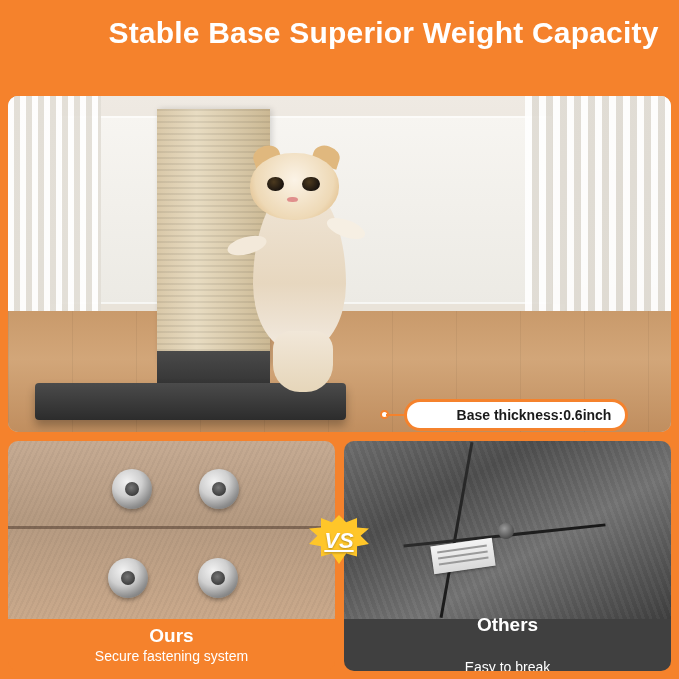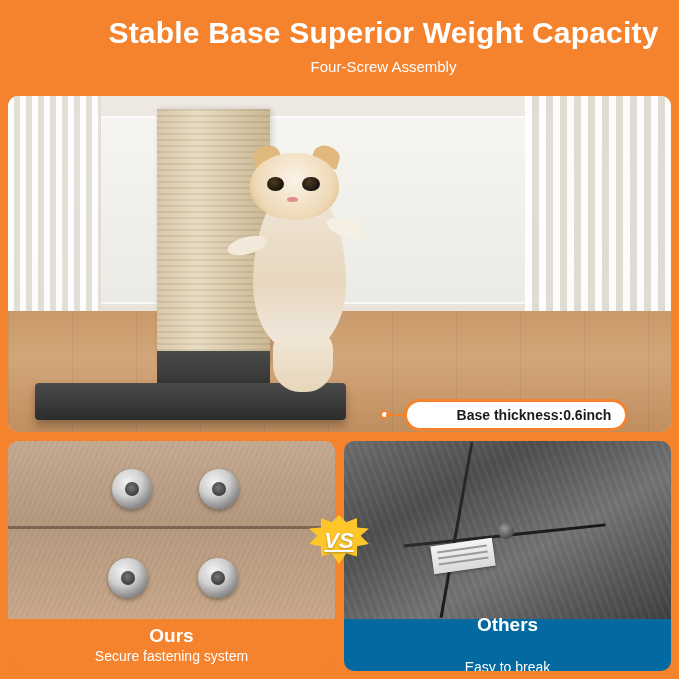--- a/index.html
+++ b/index.html
@@ -226,21 +226,21 @@
   }
   .photo-others .tag i:nth-child(1){top:6px;}
   .photo-others .tag i:nth-child(2){top:12px;}
   .photo-others .tag i:nth-child(3){top:18px;}
 
   .caption{
     position:absolute;left:0;bottom:0;width:100%;height:52px;
     display:flex;flex-direction:column;align-items:center;justify-content:center;
   }
   .caption.ours{background:#F5822C;}
-  .caption.others{background:#0369a1;gap:22px;}
+  .caption.others{background:#404040;gap:22px;}
   .cap-title{color:#fff;font-size:19px;font-weight:bold;line-height:1.05;}
   .cap-sub{color:#fff;font-size:14px;font-weight:normal;margin-top:3px;}
 
   
   .vs{
     position:absolute;left:309px;top:515px;width:60px;height:52px;
   }
   .vs .burst{
     position:absolute;left:0;top:0;width:60px;height:52px;
     background:#FFC629;
@@ -258,21 +258,20 @@
     text-decoration:underline;
   }
 </style>
 </head>
 <body>
 
 <div class="page">
 
   <div class="header">
     <div class="title">Stable Base Superior Weight Capacity</div>
-    <div class="subtitle">Four-Screw Assembly</div>
   </div>
 
   <div class="hero">
     <div class="wall"></div>
     <div class="windowpane"></div>
     <div class="sill"></div>
     <div class="curtain-l"></div>
     <div class="curtain-r"></div>
     <div class="floor"></div>
     <div class="post"></div>

